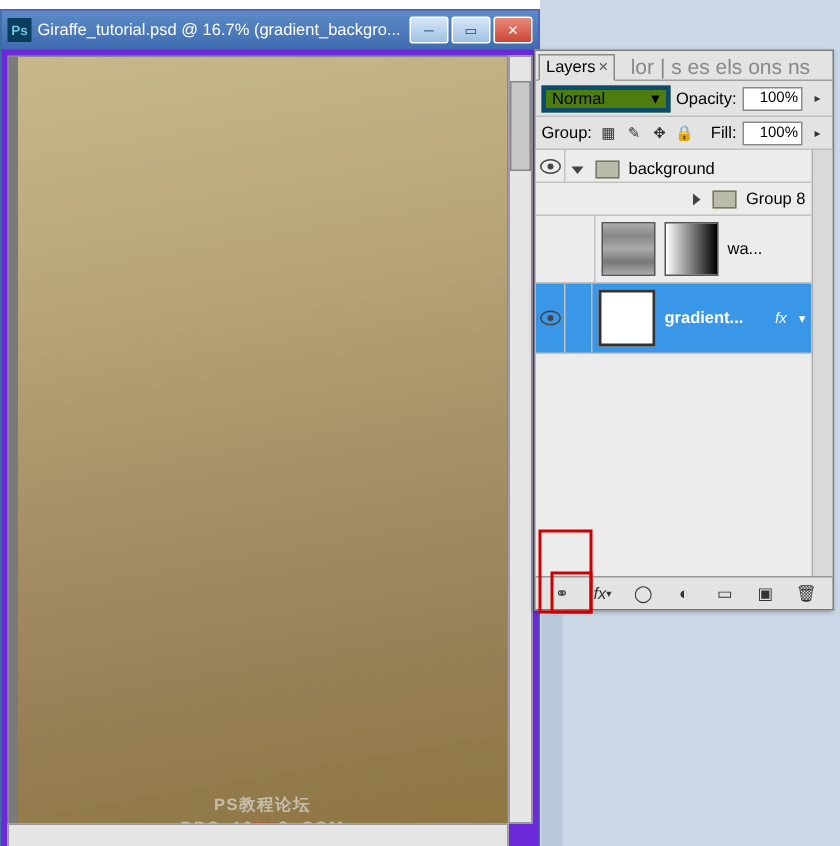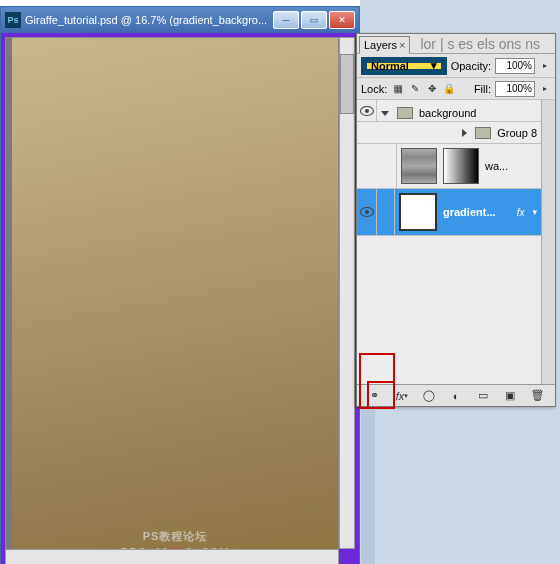--- a/index.html
+++ b/index.html
@@ -22,21 +22,21 @@
 .wm1{color:rgba(220,220,220,.7);margin-bottom:2px;}
 .wm2{color:rgba(220,220,220,.7);}
 .wm2 .red{color:rgba(220,60,60,.8);}
 .layers-panel{position:absolute;left:356px;top:33px;width:200px;height:374px;background:#e3e3e3;border:1px solid #7a7a7a;display:flex;flex-direction:column;box-shadow:-1px 1px 3px rgba(0,0,0,.3);}
 .tabs{display:flex;align-items:center;height:20px;border-bottom:1px solid #a0a0a0;font-size:10px;padding:0 2px;gap:10px;}
 .tab{padding:2px 4px;}
 .tab.active{background:#e3e3e3;border:1px solid #888;border-bottom:1px solid #e3e3e3;position:relative;top:1px;}
 .tab .x{margin-left:2px;color:#555;}
 .tabghost{color:#888;font-size:14px;}
 .blend-row{display:flex;align-items:center;height:24px;padding:2px 4px;gap:4px;border-bottom:1px solid #c0c0c0;}
-.blend-select{flex:1;height:18px;border:6px solid #0c4a6e;background:#fde047;display:flex;align-items:center;justify-content:space-between;padding:0 4px;font-weight:bold;}
+.blend-select{flex:1;height:18px;border:3px solid #0c4a6e;background:#4d7c0f;display:flex;align-items:center;justify-content:space-between;padding:0 4px;}
 .spin{width:40px;height:16px;border:1px solid #888;background:#fff;display:flex;align-items:center;justify-content:flex-end;padding:0 2px;font-size:10px;}
 .arrow{width:12px;height:16px;display:flex;align-items:center;justify-content:center;color:#333;font-size:8px;}
 .lock-row{display:flex;align-items:center;height:22px;padding:2px 4px;gap:4px;border-bottom:1px solid #c0c0c0;font-size:10px;}
 .lock-icons{display:flex;gap:3px;align-items:center;}
 .li{width:14px;height:14px;display:flex;align-items:center;justify-content:center;font-size:10px;color:#333;}
 .layers-list{flex:1;overflow:hidden;background:#ececec;position:relative;}
 .layer-row{display:flex;align-items:flex-end;border-bottom:1px solid #c0c0c0;}
 .vis-col{width:20px;display:flex;align-items:center;justify-content:center;border-right:1px solid #c0c0c0;align-self:stretch;}
 .eye{width:14px;height:10px;border:1px solid #444;border-radius:50%;position:relative;}
 .eye:after{content:"";position:absolute;left:4px;top:2px;width:4px;height:4px;background:#444;border-radius:50%;}
@@ -110,21 +110,21 @@
     <div class="blend-select">
       <span>Normal</span>
         <span>▾</span>
     </div>
     <span>Opacity:</span>
     <div class="spin">100%</div>
     <div class="arrow">▸</div>
   </div>
 
   <div class="lock-row">
-    <span>Lock:</span>
+    <span>Group:</span>
     <div class="lock-icons">
       <div class="li">▦</div>
       <div class="li">✎</div>
       <div class="li">✥</div>
       <div class="li">🔒</div>
     </div>
     <span style="margin-left:auto">Fill:</span>
     <div class="spin">100%</div>
     <div class="arrow">▸</div>
   </div>

